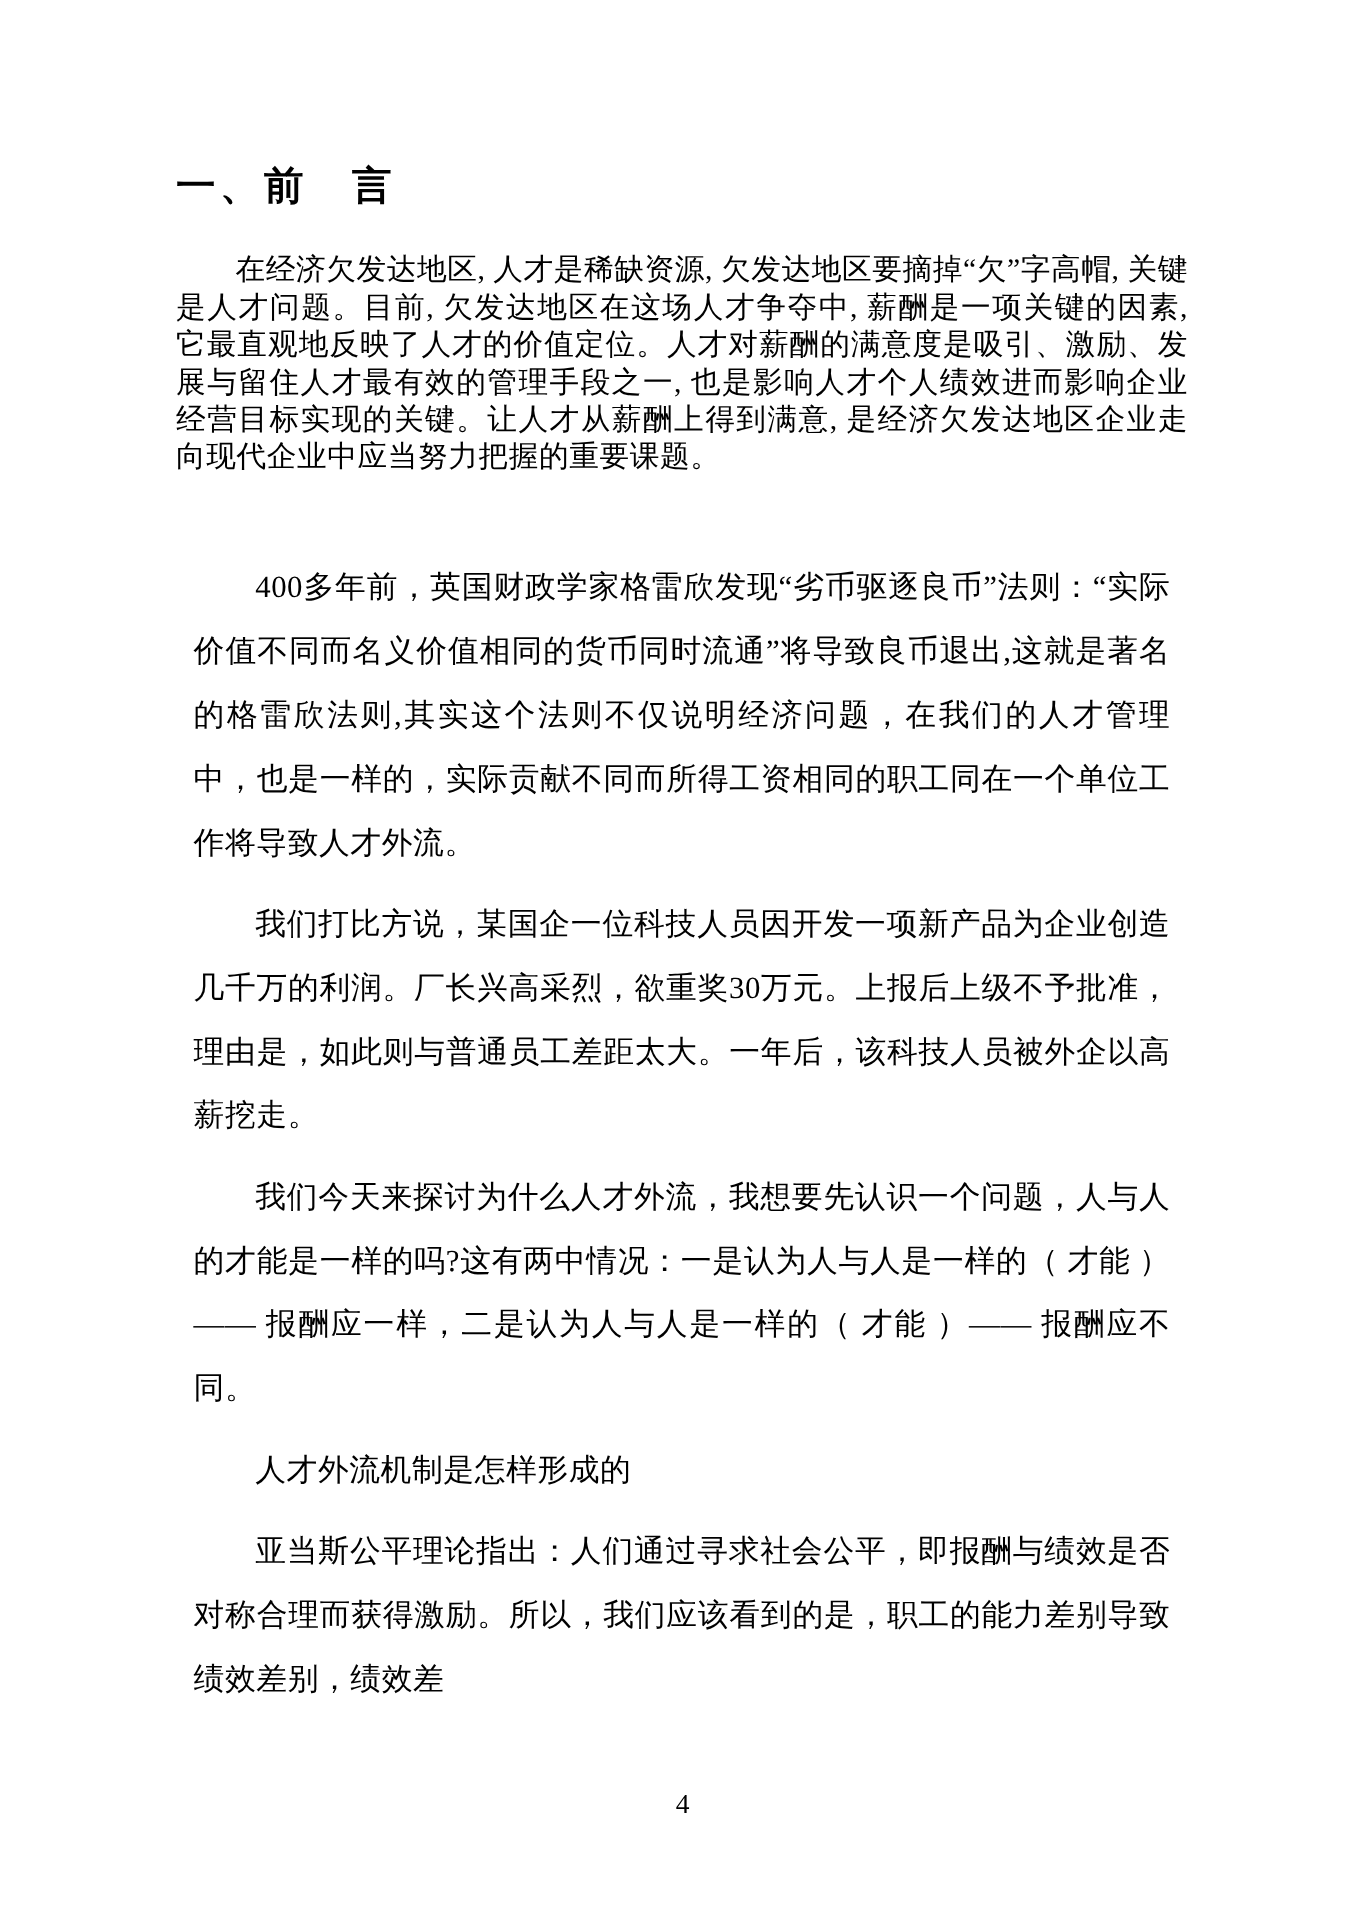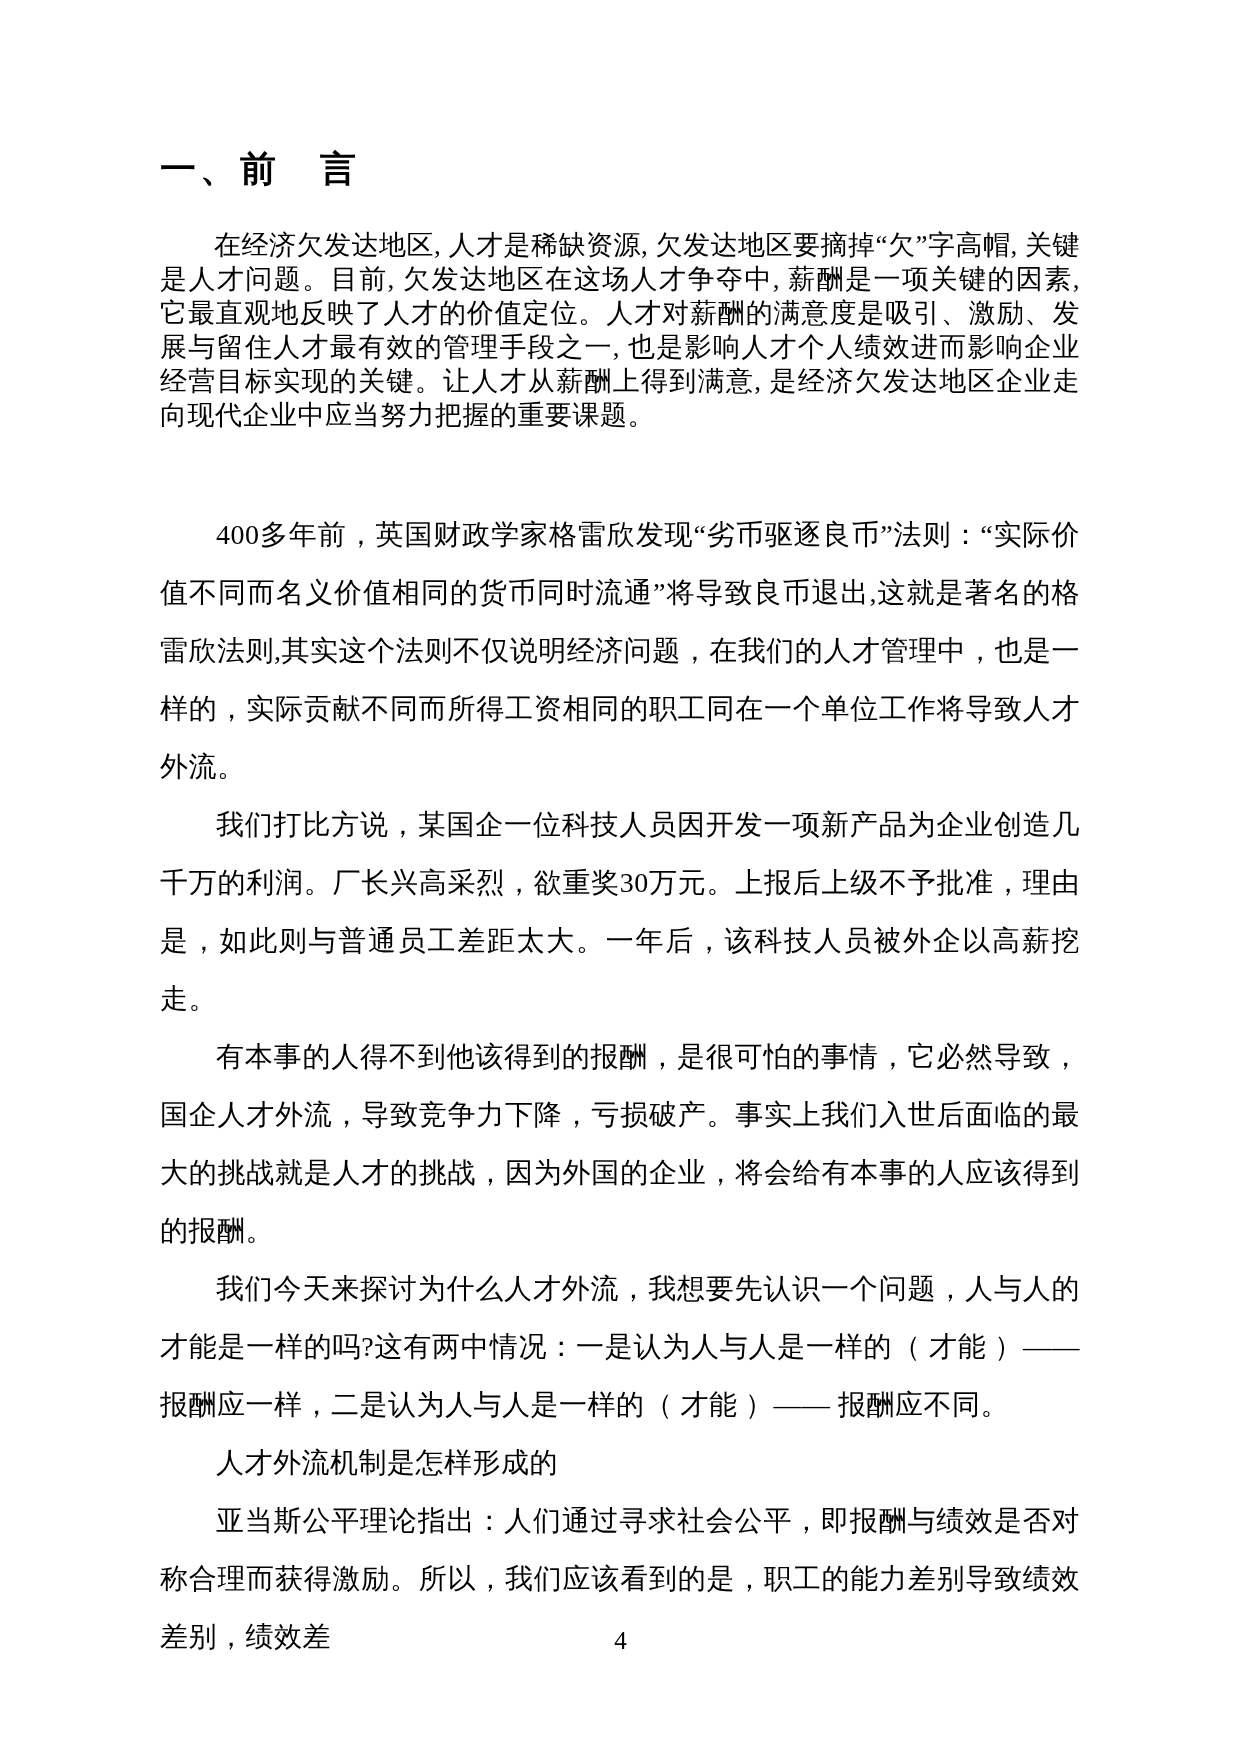--- a/index.html
+++ b/index.html
@@ -43,21 +43,21 @@
     margin: 100px 0 0 0;
     font-family: "Liberation Sans", "DejaVu Sans", sans-serif;
     font-weight: bold;
     font-size: 38px;
     line-height: 46px;
     letter-spacing: 2px;
     text-align: center;
     color: #000000;
   }
   .para-body {
-    margin: 0;
+    margin: 16px;
     font-size: 28px;
     line-height: 58px;
     text-align: justify;
     text-justify: inter-character;
     text-indent: 2em;
     letter-spacing: 0.5px;
   }
   .para-body.first {
     margin-top: 74px;
   }
@@ -80,21 +80,20 @@
 
     <div class="h1">一、前　言</div>
 
     <p class="para-intro">在经济欠发达地区, 人才是稀缺资源, 欠发达地区要摘掉“欠”字高帽, 关键是人才问题。目前, 欠发达地区在这场人才争夺中, 薪酬是一项关键的因素, 它最直观地反映了人才的价值定位。人才对薪酬的满意度是吸引、激励、发展与留住人才最有效的管理手段之一, 也是影响人才个人绩效进而影响企业经营目标实现的关键。让人才从薪酬上得到满意, 是经济欠发达地区企业走向现代企业中应当努力把握的重要课题。</p>
 
 
     <p class="para-body first">400多年前，英国财政学家格雷欣发现“劣币驱逐良币”法则：“实际价值不同而名义价值相同的货币同时流通”将导致良币退出,这就是著名的格雷欣法则,其实这个法则不仅说明经济问题，在我们的人才管理中，也是一样的，实际贡献不同而所得工资相同的职工同在一个单位工作将导致人才外流。</p>
 
     <p class="para-body">我们打比方说，某国企一位科技人员因开发一项新产品为企业创造几千万的利润。厂长兴高采烈，欲重奖30万元。上报后上级不予批准，理由是，如此则与普通员工差距太大。一年后，该科技人员被外企以高薪挖走。</p>
 
-    <p class="para-body">有本事的人得不到他该得到的报酬，是很可怕的事情，它必然导致，国企人才外流，导致竞争力下降，亏损破产。事实上我们入世后面临的最大的挑战就是人才的挑战，因为外国的企业，将会给有本事的人应该得到的报酬。</p>
 
     <p class="para-body">我们今天来探讨为什么人才外流，我想要先认识一个问题，人与人的才能是一样的吗?这有两中情况：一是认为人与人是一样的（ 才能 ）—— 报酬应一样，二是认为人与人是一样的（ 才能 ）—— 报酬应不同。</p>
 
     <p class="para-body">人才外流机制是怎样形成的</p>
 
     <p class="para-body">亚当斯公平理论指出：人们通过寻求社会公平，即报酬与绩效是否对称合理而获得激励。所以，我们应该看到的是，职工的能力差别导致绩效差别，绩效差</p>
 
   </div>
 
   <div class="page-number">4</div>

